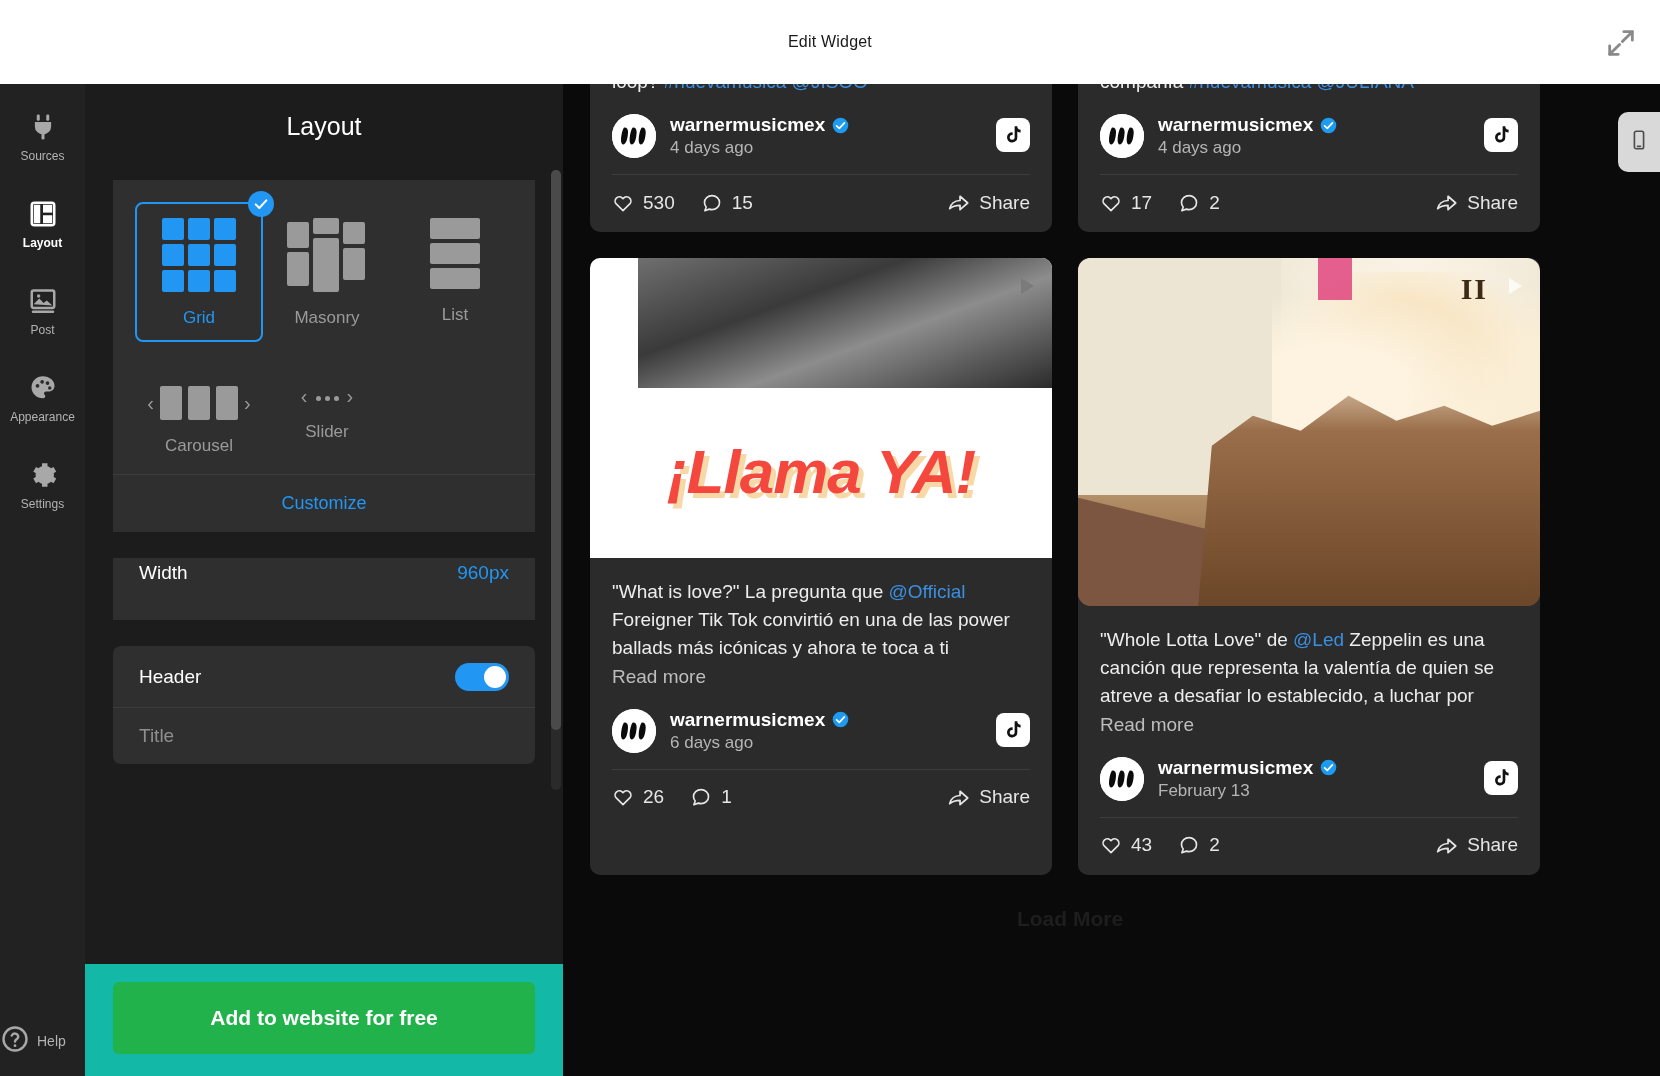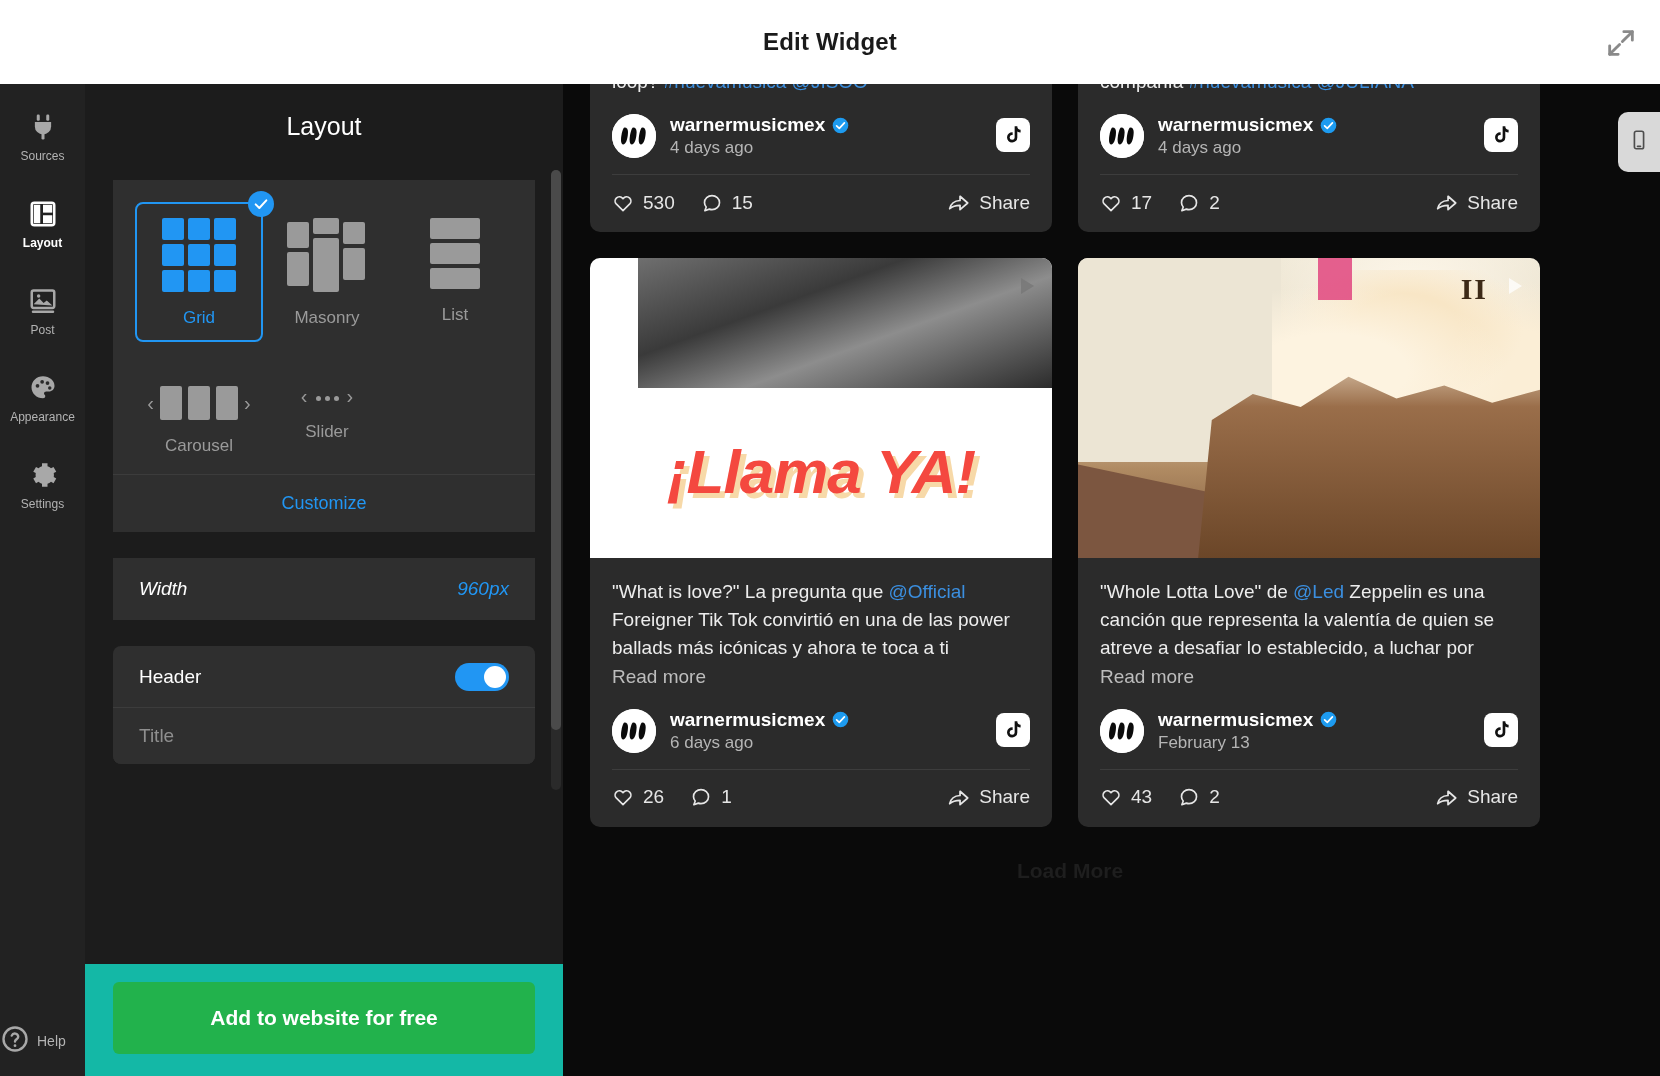--- a/index.html
+++ b/index.html
@@ -10,21 +10,21 @@
     overflow: hidden;
   }
 
   
   .titlebar {
     position: absolute; left: 0; top: 0; width: 1660px; height: 84px;
     background: #ffffff;
     display: flex; align-items: center; justify-content: center;
   }
   .titlebar h1 {
-    font-size: 24px; font-weight: bold; color: #1a1a1a; letter-spacing: .2px;
+    font-size: 16px; font-weight: normal; color: #1a1a1a; letter-spacing: .2px;
   }
   .expand-icon {
     position: absolute; right: 22px; top: 26px; width: 34px; height: 34px;
     cursor: pointer;
   }
 
   
   .app {
     position: absolute; left: 0; top: 84px; width: 1660px; height: 992px;
     background: #000; display: flex;
@@ -99,22 +99,22 @@
   .slider-dots { display:flex; gap:4px; justify-content:center; margin-top:5px; }
   .slider-dots s { width:5px; height:5px; border-radius:50%; background:#9a9a9a; display:block; }
   .slider-thumb .arrow { color: #9a9a9a; font-size: 20px; line-height: 1; }
 
   .customize-row {
     border-top: 1px solid #3c3c3c; text-align: center; padding: 18px 0;
     color: #2196f3; font-size: 18px; cursor: pointer;
   }
 
   .row-card {
-    margin-top: 26px; height: 62px; display: flex; align-items: center;
-    justify-content: space-between; padding: 4px 26px; cursor: pointer; font-style: italic;
+    margin-top: 26px; height: 62px; display: flex; align-items: flex-start;
+    justify-content: space-between; padding: 4px 26px; cursor: pointer;
   }
   .row-card .k { color: #fff; font-size: 19px; }
   .row-card .v { color: #2196f3; font-size: 19px; }
 
   .header-card { margin-top: 26px; border-radius: 8px; overflow: hidden; background:#2f2f2f; }
   .header-row {
     height: 62px; display: flex; align-items: center; justify-content: space-between;
     padding: 0 26px; border-bottom: 1px solid #3c3c3c;
   }
   .header-row .k { color: #fff; font-size: 19px; }
@@ -177,24 +177,25 @@
     background: linear-gradient(160deg,#6f6f6f 0%,#3a3a3a 35%,#8d8d8d 60%,#2b2b2b 100%);
   }
   .media-a .llama {
     position: absolute; left: 0; right: 0; top: 178px; text-align: center;
     font-size: 62px; font-weight: bold; font-style: italic;
     color: #f4483f; letter-spacing: -1px;
     text-shadow: 5px 5px 0 #f7d9a8;
     font-family: "Liberation Sans", sans-serif;
   }
   .media-b {
-    height: 300px; position: relative;
+    height: 348px; position: relative;
     background:
       radial-gradient(circle at 72% 18%, #fff8ec 0%, rgba(255,248,236,0) 38%),
       linear-gradient(180deg,#efe8d6 0%, #e7dcc5 45%, #b08b63 70%, #7a5437 100%);
+    border-radius: 13px;
   }
   .media-b .sky-left {
     position:absolute; left:0; top:0; width:44%; height:68%;
     background:#ece5d4;
   }
   .media-b .roof {
     position:absolute; left:0; bottom:0; width:32%; height:40%;
     background:#7c5640; clip-path: polygon(0 22%, 100% 48%, 100% 100%, 0 100%);
   }
   .media-b .band {

